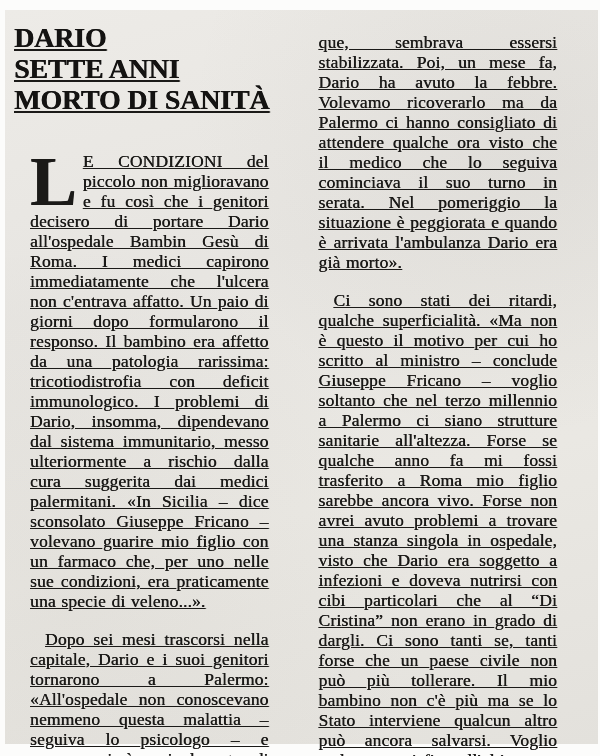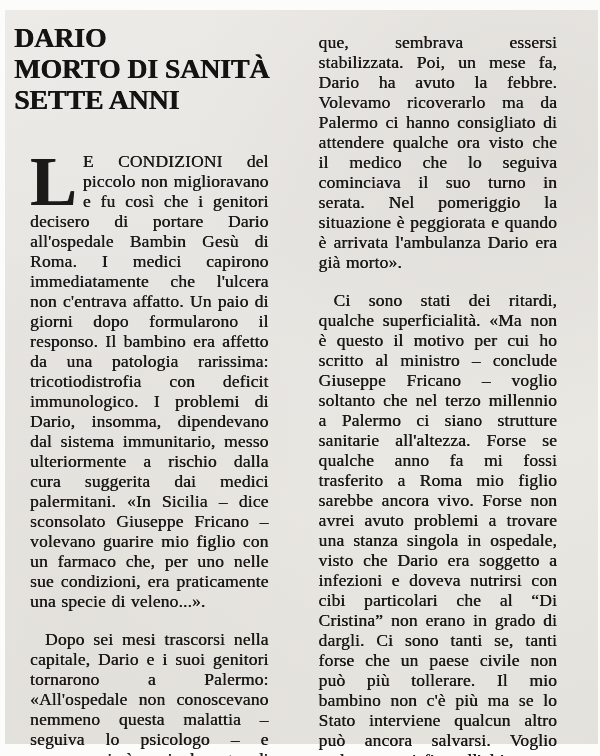--- a/index.html
+++ b/index.html
@@ -13,20 +13,21 @@
   .scan {
     position: absolute;
     left: 5px; top: 10px; right: 2px; bottom: 12px;
     background:
       radial-gradient(circle at 85% 15%, rgba(120,115,105,0.07), transparent 40%),
       radial-gradient(circle at 10% 80%, rgba(120,115,105,0.06), transparent 45%),
       linear-gradient(165deg, #edebe7 0%, #e7e5e1 35%, #eae8e3 65%, #e3e1dc 100%);
     color: #1b1a18;
     box-sizing: border-box;
     padding: 4px 23px 0 7px;
+    text-decoration: underline;
   }
   .cols { display: flex; gap: 14px; height: 100%; }
   .col { width: 287px; box-sizing: border-box; display: flex; flex-direction: column; }
 
   .headline {
     margin: 8px 0 18px 2px;
     font-size: 28px;
     line-height: 31px;
     font-weight: bold;
     letter-spacing: -0.2px;
@@ -69,22 +70,22 @@
 </style>
 </head>
 <body>
 
 <div class="scan">
   <div class="cols">
 
     <div class="col">
       <h1 class="headline">
         <span>DARIO</span>
+        <span>SETTE ANNI</span>
         <span>MORTO DI SANITÀ</span>
-        <span>SETTE ANNI</span>
       </h1>
       <div class="body-text">
         <p><span class="dropcap">L</span><span>E CONDIZIONI del piccolo non miglioravano e fu così che i genitori decisero di portare Dario all'ospedale Bambin Gesù di Roma. I medici capirono immediatamente che l'ulcera non c'entrava affatto. Un paio di giorni dopo formularono il responso. Il bambino era affetto da una patologia rarissima: tricotiodistrofia con deficit immunologico. I problemi di Dario, insomma, dipendevano dal sistema immunitario, messo ulteriormente a rischio dalla cura suggerita dai medici palermitani. «In Sicilia – dice sconsolato Giuseppe Fricano – volevano guarire mio figlio con un farmaco che, per uno nelle sue condizioni, era praticamente una specie di veleno...».</span></p>
         <p class="indent">Dopo sei mesi trascorsi nella capitale, Dario e i suoi genitori tornarono a Palermo: «All'ospedale non conoscevano nemmeno questa malattia – seguiva lo psicologo – e nessuno si è mai degnato di prendere contatto con i medici di Roma per ricevere consigli utili. La situazione, comun-</p>
       </div>
     </div>
 
     <div class="col">
       <div class="body-text">
         <p>que, sembrava essersi stabilizzata. Poi, un mese fa, Dario ha avuto la febbre. Volevamo ricoverarlo ma da Palermo ci hanno consigliato di attendere qualche ora visto che il medico che lo seguiva cominciava il suo turno in serata. Nel pomeriggio la situazione è peggiorata e quando è arrivata l'ambulanza Dario era già morto».</p>

